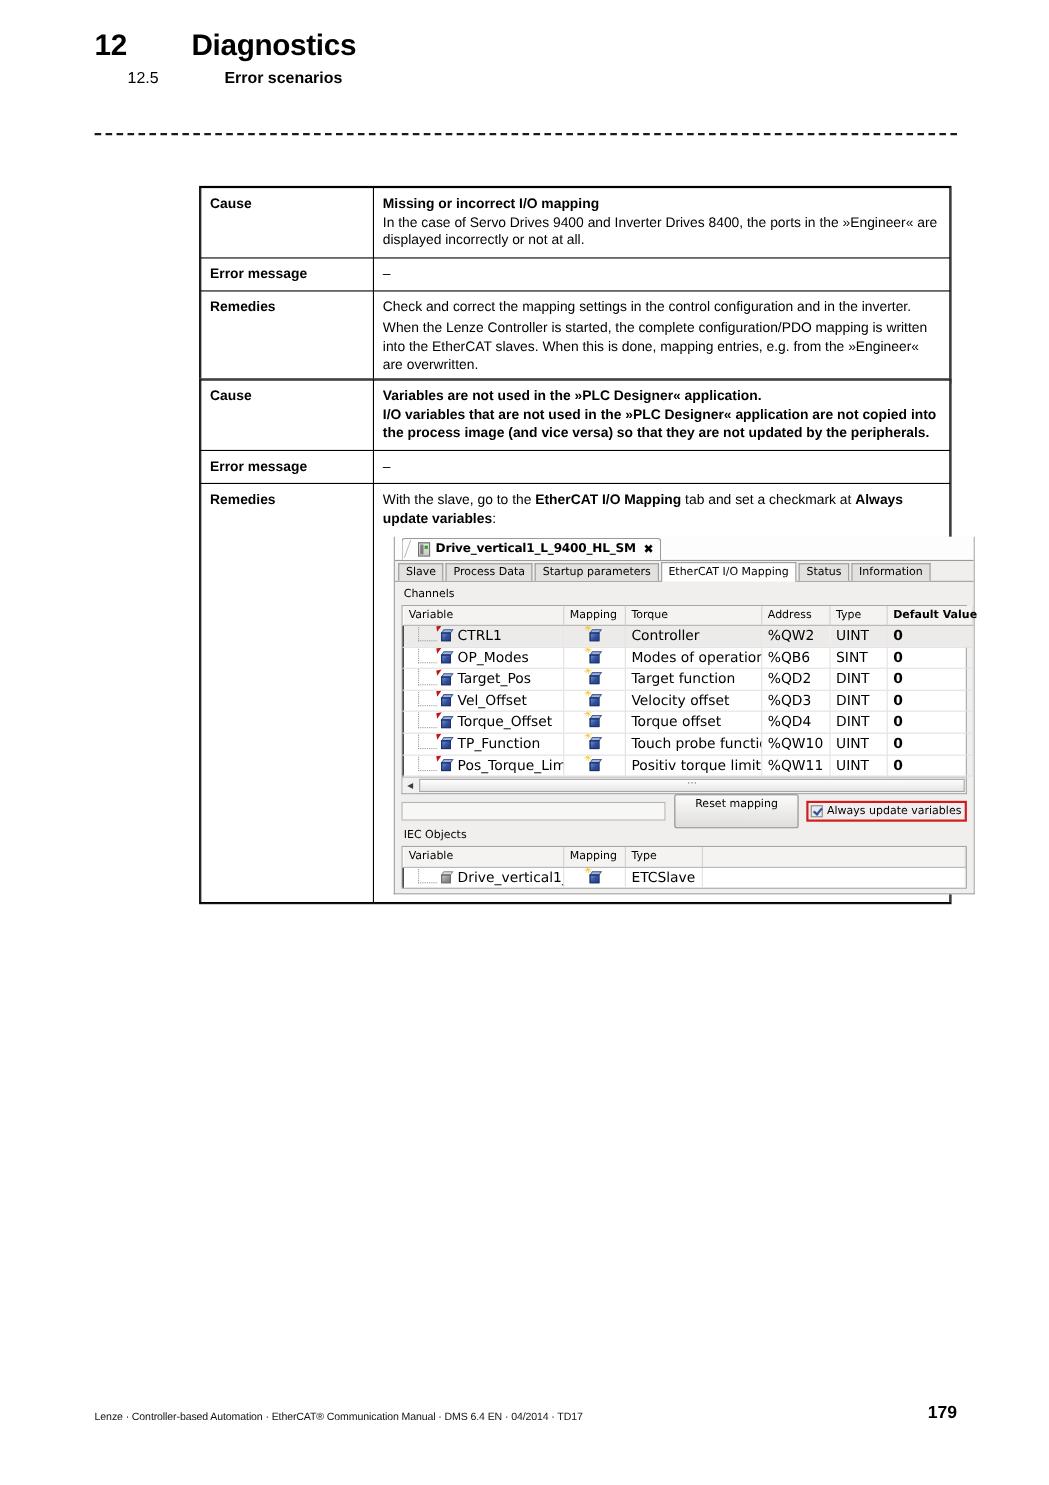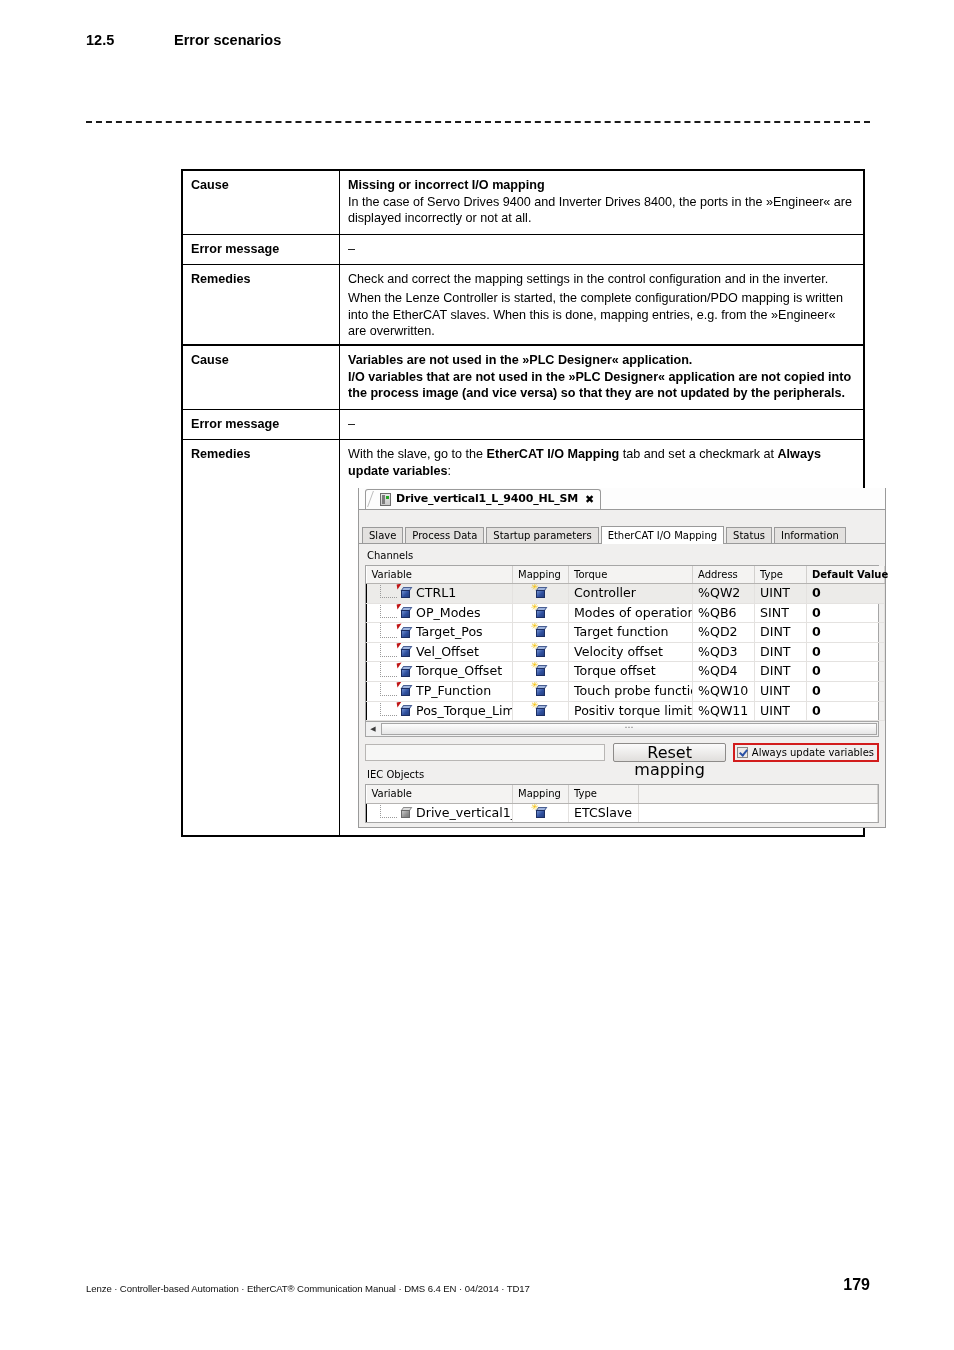--- a/index.html
+++ b/index.html
@@ -37,21 +37,22 @@
     font-size: 27px;
     font-weight: bold;
     letter-spacing: -0.3px;
   }
   .hdr-row.sub {
     margin-top: 6px;
   }
   .hdr-secnum {
     width: 88px;
     font-size: 14.5px;
-    font-weight: bold;
+    font-weight: normal;
+    margin-left: 30px;
   }
   .hdr-sectitle {
     font-size: 14.5px;
     font-weight: bold;
   }
   .hdr-rule {
     position: absolute;
     left: 86px;
     top: 121px;
     width: 784px;
@@ -157,21 +158,21 @@
   }
   .doc-tab .closex {
     margin-left: 7px;
     font-size: 11px;
     font-weight: bold;
     line-height: 1;
   }
 
   
   .subtabs {
-    height: 34px;
+    height: 19px;
     background: #f0efee;
     border-bottom: 1px solid #9a9a9a;
     display: flex;
     align-items: flex-end;
     padding-left: 3px;
     box-sizing: border-box;
   }
   .subtab {
     height: 16px;
     line-height: 15px;
@@ -339,24 +340,24 @@
     height: 20px;
   }
   .ctl-blank {
     width: 246px; height: 17px;
     background: #f7f7f6;
     border: 1px solid #b8b6b4;
     box-sizing: border-box;
   }
   .btn-reset {
     margin-left: 8px;
-    width: 115px; height: 19px;
+    width: 115px; height: 31px;
     line-height: 17px;
     text-align: center;
-    font-size: 16px;
+    font-size: 10px;
     background: linear-gradient(180deg,#fbfbfb,#e0dedc);
     border: 1px solid #8d8b89;
     border-radius: 2px;
     box-sizing: border-box;
   }
   .chk-wrap {
     margin-left: 7px;
     border: 2px solid #d21c1c;
     padding: 1px 3px 1px 2px;
     display: flex;
@@ -408,20 +409,24 @@
     right: 84px;
     top: 1276px;
     font-size: 16px;
     font-weight: bold;
   }
 </style>
 </head>
 <body>
 
 <div class="page-header">
+  <div class="hdr-row">
+    <div class="hdr-chapnum">12</div>
+    <div class="hdr-chaptitle">Diagnostics</div>
+  </div>
   <div class="hdr-row sub">
     <div class="hdr-secnum">12.5</div>
     <div class="hdr-sectitle">Error scenarios</div>
   </div>
 </div>
 <div class="hdr-rule"></div>
 
 <div class="doc-table t1">
   <table>
     <tbody>

